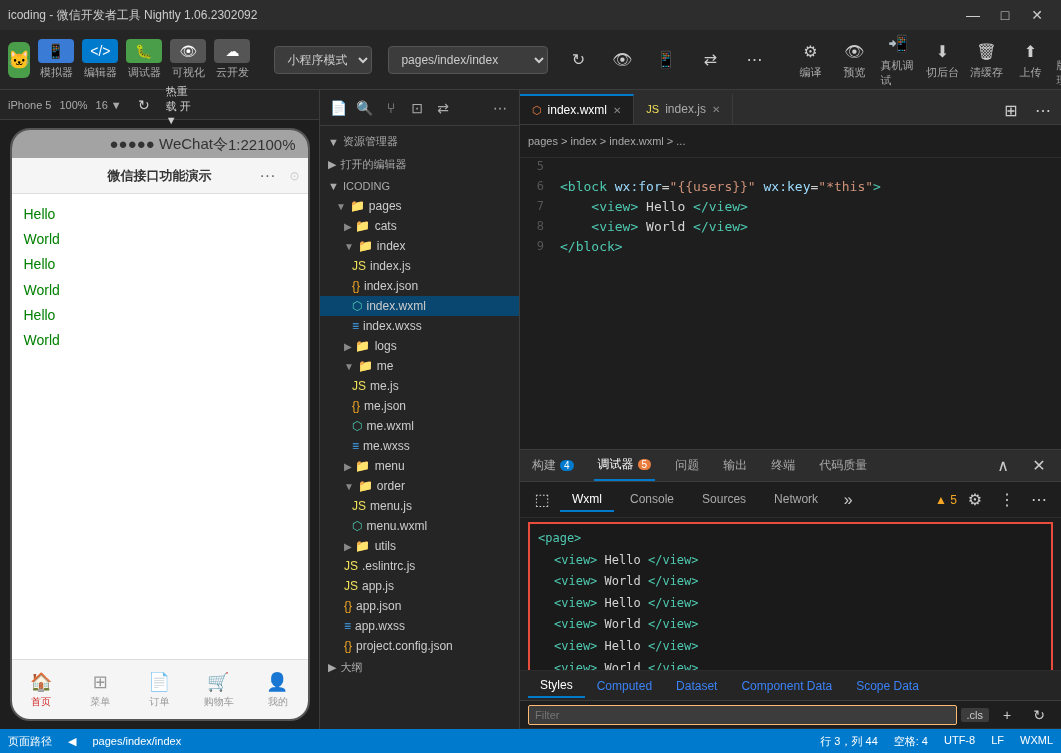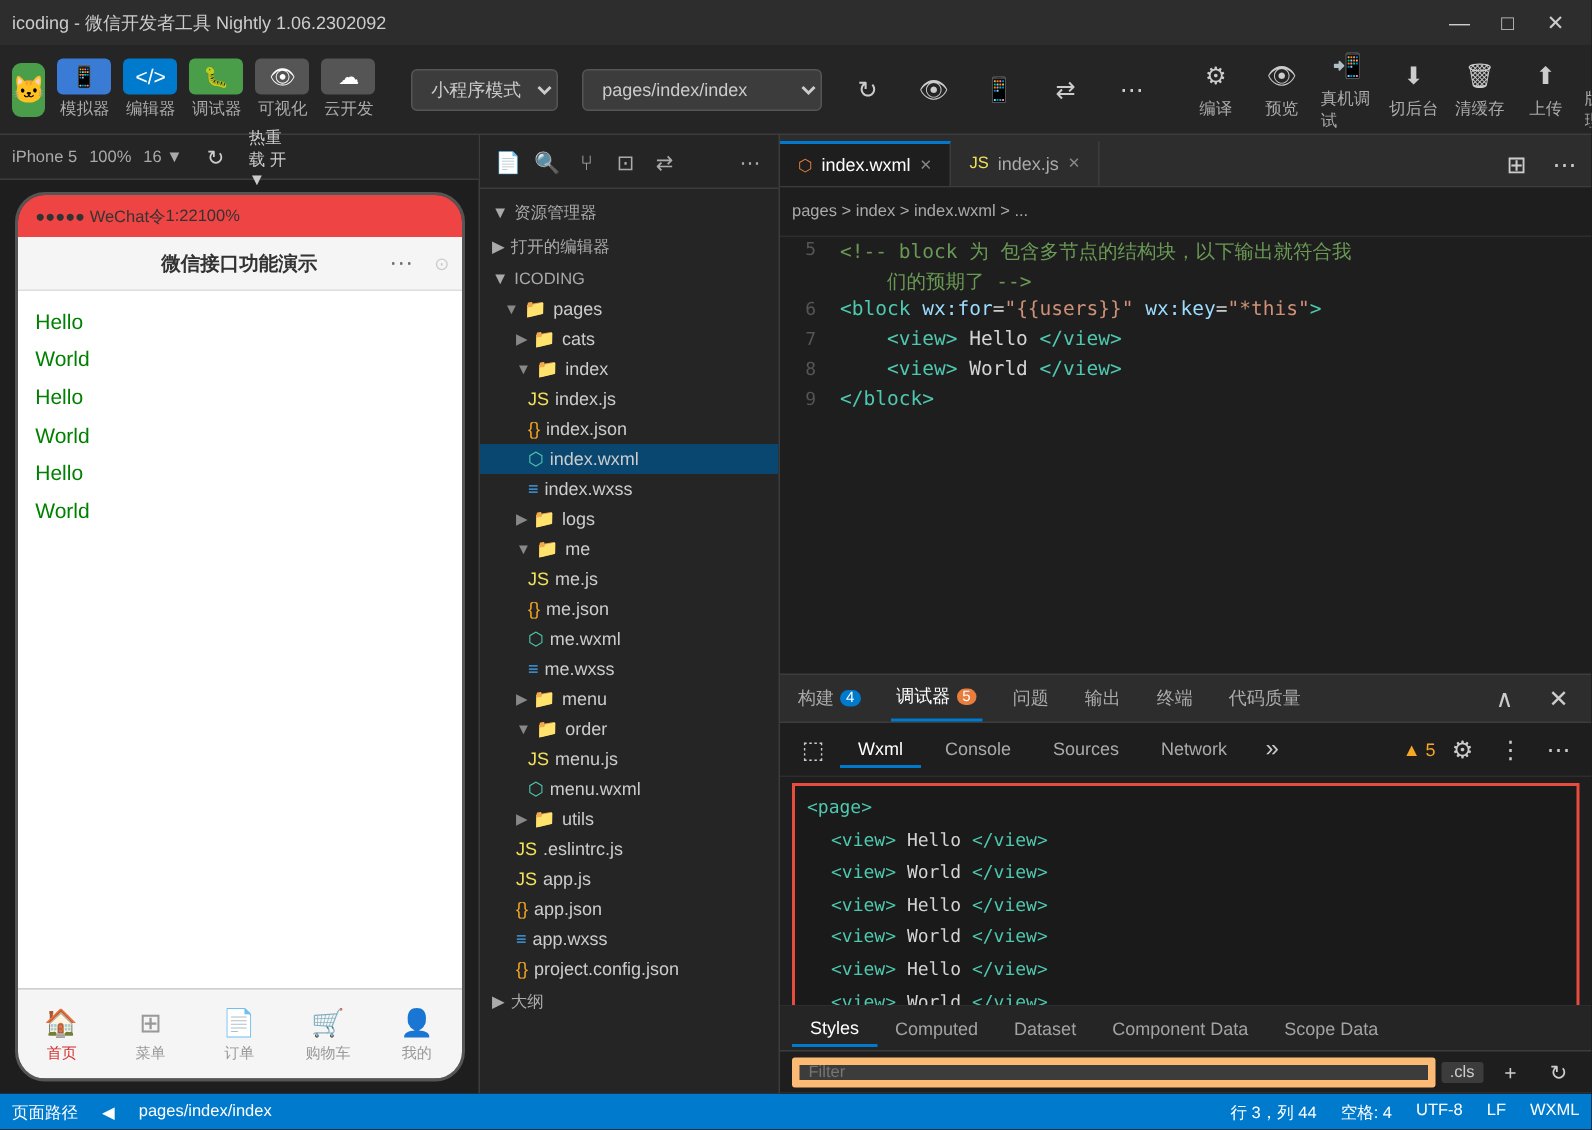--- a/index.html
+++ b/index.html
@@ -109,26 +109,26 @@
       flex-direction: column;
       background: #1a1a2e;
       margin: 8px auto;
       width: 300px;
       border-radius: 20px;
       overflow: hidden;
       border: 2px solid #555;
     }
     #phone-status-bar {
       height: 28px;
-      background: #ef4444;
-      display: flex;
-      align-items: center;
-      justify-content: flex-start;
+      background: #a3a3a3;
+      display: flex;
+      align-items: center;
+      justify-content: flex-end;
       padding: 0 12px;
-      font-size: 11px;
+      font-size: 15px;
       color: #333;
     }
     #phone-nav-bar {
       height: 36px;
       background: #f5f5f5;
       display: flex;
       align-items: center;
       justify-content: center;
       position: relative;
       border-bottom: 1px solid #ddd;
@@ -371,35 +371,35 @@
       align-items: center;
       padding: 0 8px;
       gap: 0;
       border-bottom: 1px solid #3c3c3c;
       background: #252526;
     }
     .styles-tab {
       padding: 4px 12px;
       font-size: 12px;
       cursor: pointer;
-      color: #a3a3a3;
+      color: #3b82f6;
     }
     .styles-tab.active { color: #fff; border-bottom: 2px solid #007acc; }
     #styles-filter {
       height: 28px;
       display: flex;
       align-items: center;
       padding: 0 8px;
       gap: 4px;
       border-bottom: 1px solid #2d2d2d;
     }
     #styles-filter input {
       flex: 1;
       background: #3c3c3c;
-      border: 5px solid #fdba74;
+      border: 1px solid #fdba74;
       color: #ccc;
       padding: 2px 6px;
       font-size: 11px;
       border-radius: 2px;
       height: 20px;
     }
     .cls-badge {
       background: #3c3c3c;
       color: #ccc;
       padding: 1px 6px;
@@ -702,25 +702,20 @@
         <div class="toolbar-icon-btn">⋯</div>
       </div>
     </div>
     <div id="editor-breadcrumb">
       <span>pages &gt; index &gt; index.wxml &gt; ...</span>
     </div>
     <div id="editor-content">
       <div class="code-area">
         <div class="code-line">
           <span class="line-num">5</span>
-          <span class="line-content"><span class="kw-comment">&lt;!-- block 为 包含多节点的结构块，以下输出就符合我</span></span>
-        </div>
-        <div class="code-line">
-          <span class="line-num"></span>
-          <span class="line-content"><span class="kw-comment">    们的预期了 --&gt;</span></span>
         </div>
         <div class="code-line">
           <span class="line-num">6</span>
           <span class="line-content"><span class="kw-tag">&lt;block</span> <span class="kw-attr">wx:for</span>=<span class="kw-val">"{{users}}"</span> <span class="kw-attr">wx:key</span>=<span class="kw-val">"*this"</span><span class="kw-tag">&gt;</span></span>
         </div>
         <div class="code-line">
           <span class="line-num">7</span>
           <span class="line-content">    <span class="kw-tag">&lt;view&gt;</span> <span class="kw-text">Hello</span> <span class="kw-tag">&lt;/view&gt;</span></span>
         </div>
         <div class="code-line">

